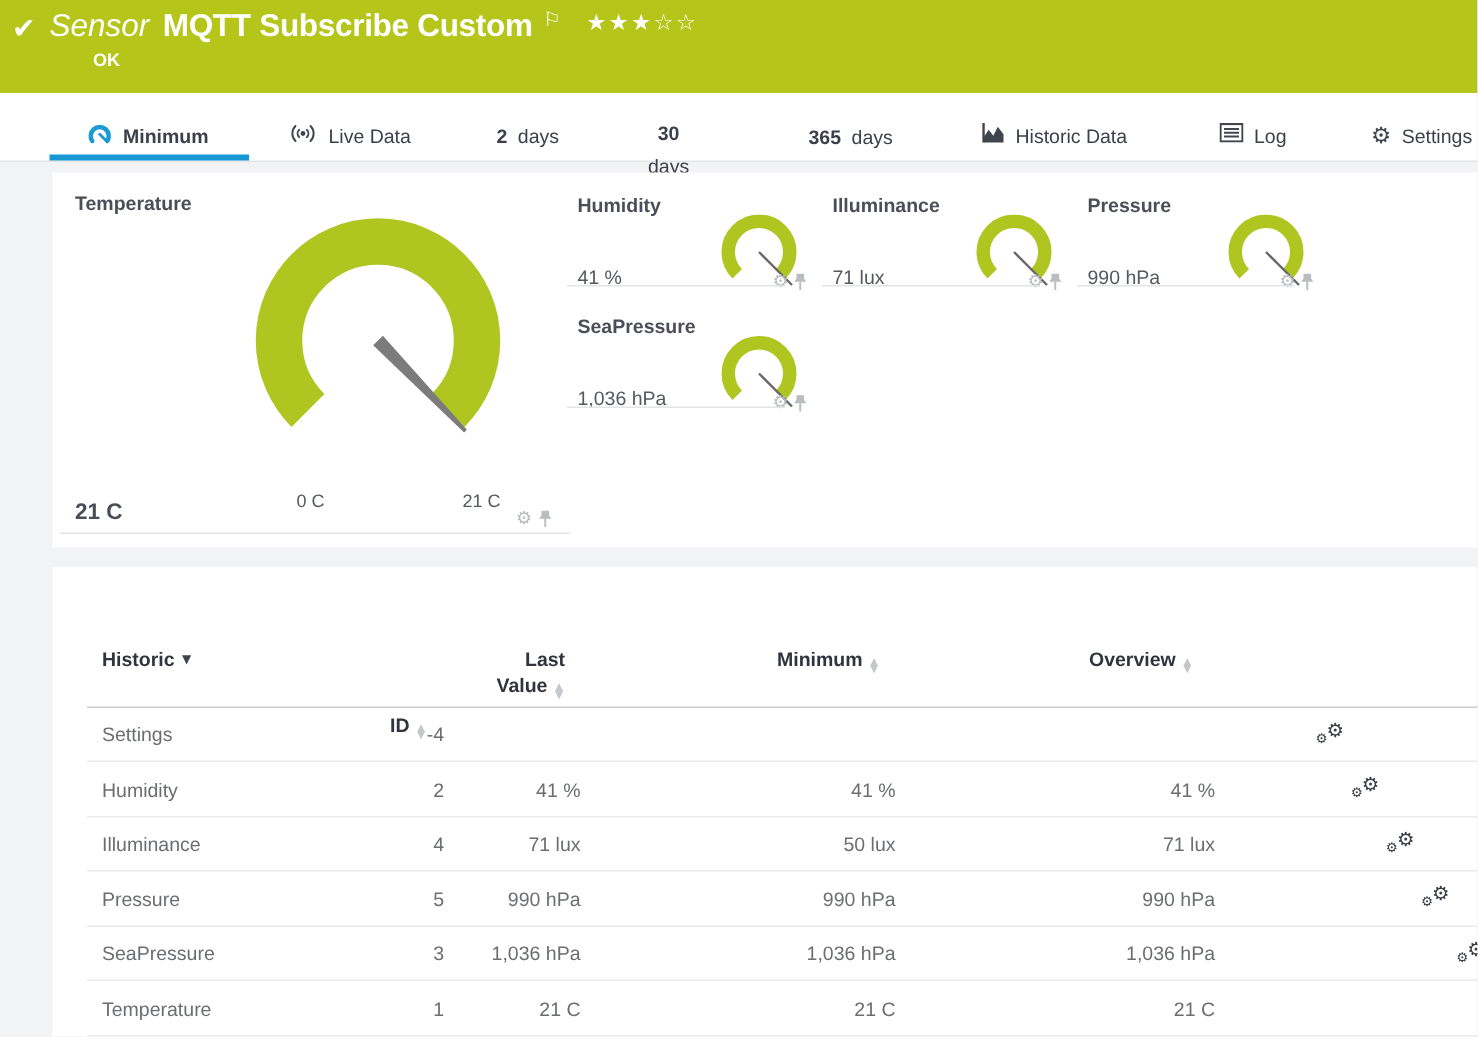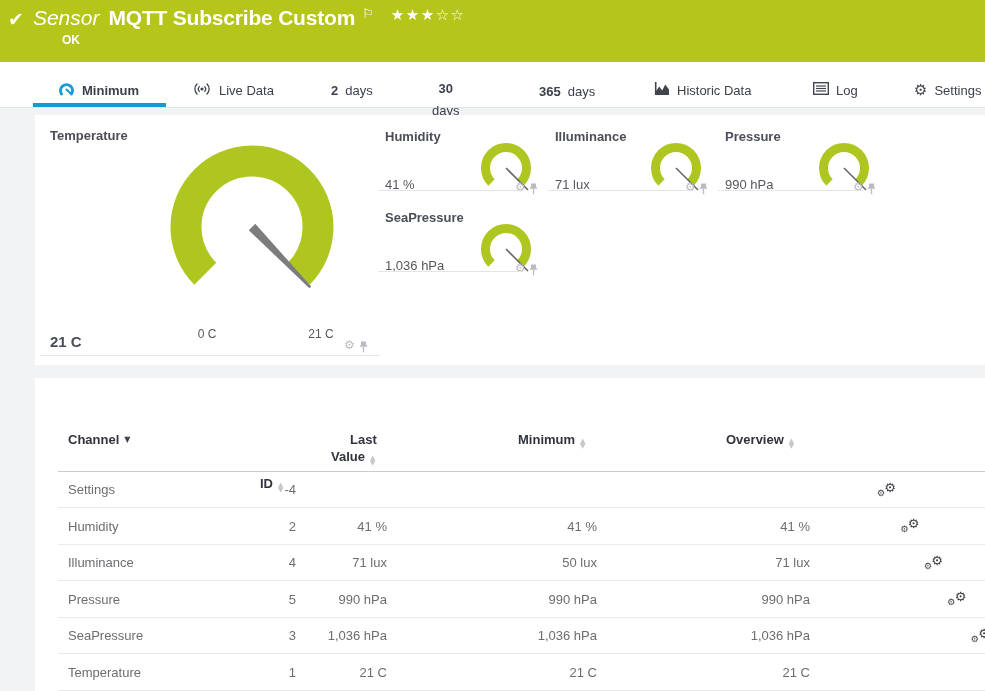--- a/index.html
+++ b/index.html
@@ -232,21 +232,21 @@
       <path d="M2 0.5 H7 V3.5 L8.5 5.8 H0.5 L2 3.5 Z" fill="#b9bcc1"></path>
       <line x1="4.5" y1="5.8" x2="4.5" y2="11.3" stroke="#b9bcc1" stroke-width="1.3"></line>
     </svg>
 </span>
 <div class="abs hairline" style="left:378px;top:271px;width:145px;"></div>
 
 
 <div class="abs panel panel2"></div>
 
 
-<div class="abs th" style="left:68px;top:432px;"><span>Channel</span><span class="caret">▼</span></div>
+<div class="abs th" style="left:68px;top:432px;"><span>Historic</span><span class="caret">▼</span></div>
 <div class="abs th" style="left:260px;top:432px;margin-top:44px;"><span>ID</span><span class="sort">
       <i>▲</i>
       <i>▼</i>
     </span></div>
 <div class="abs th" style="left:350px;top:432px;"><span>Last</span></div>
 <div class="abs th" style="left:331px;top:449px;"><span>Value</span><span class="sort">
       <i>▲</i>
       <i>▼</i>
     </span></div>
 <div class="abs th" style="left:518px;top:432px;"><span>Minimum</span><span class="sort">

